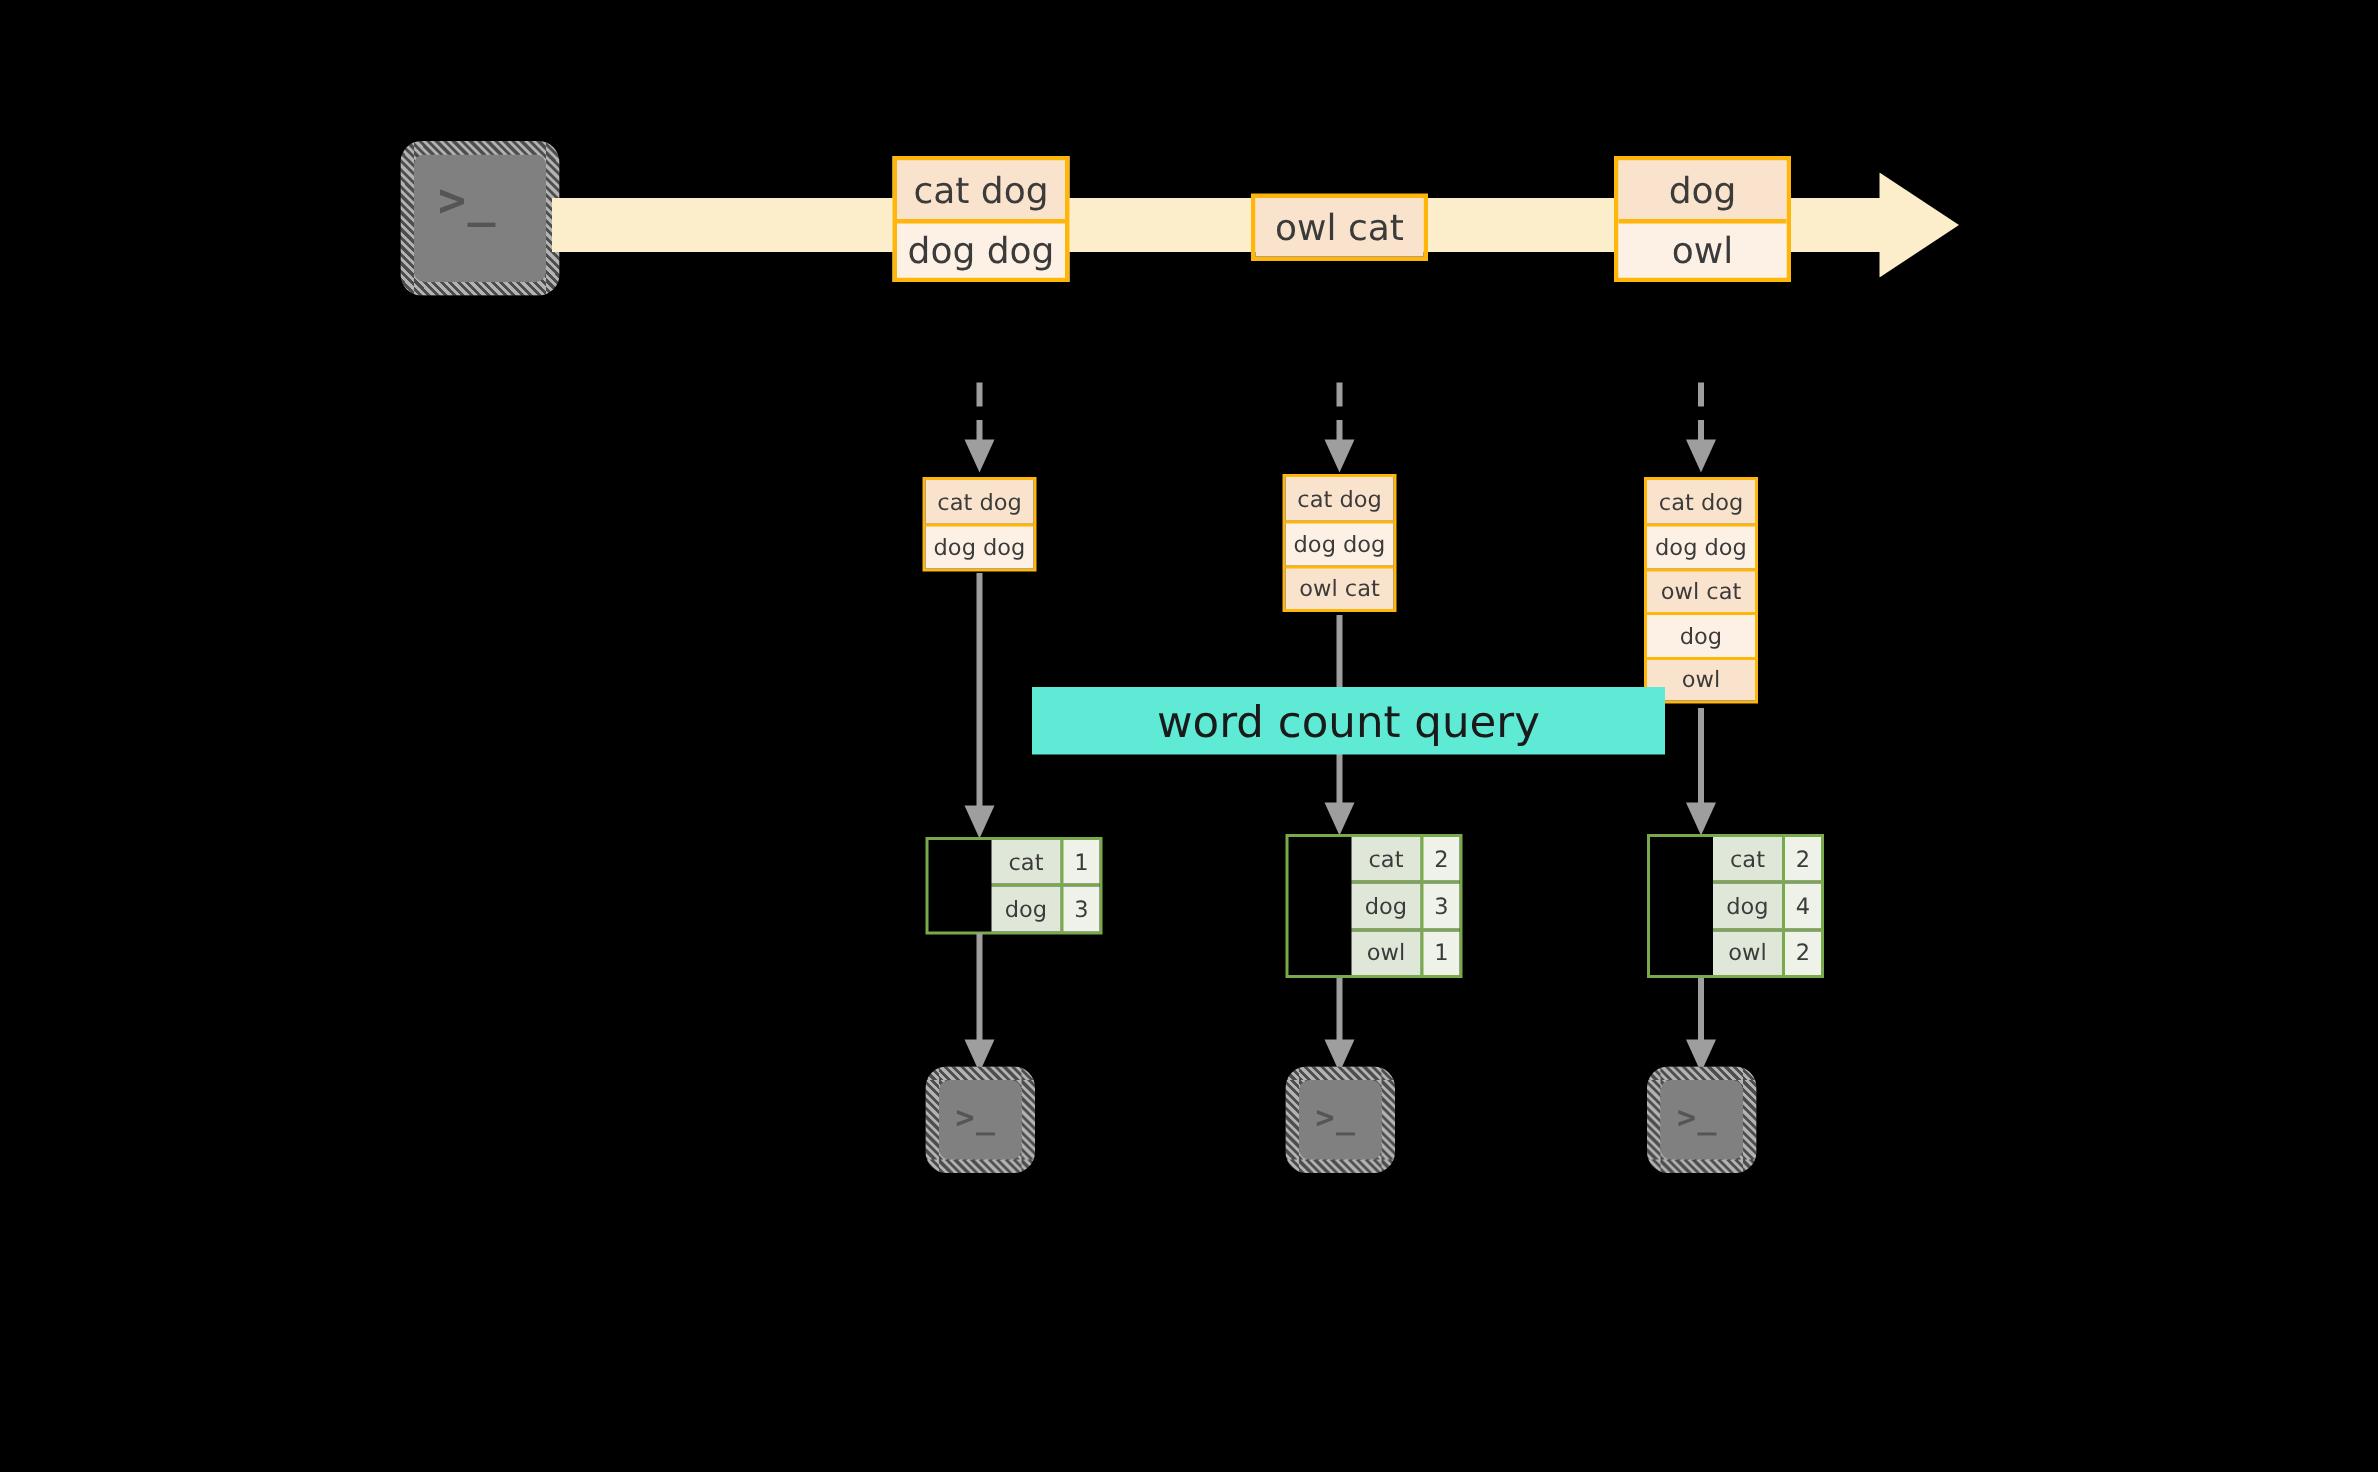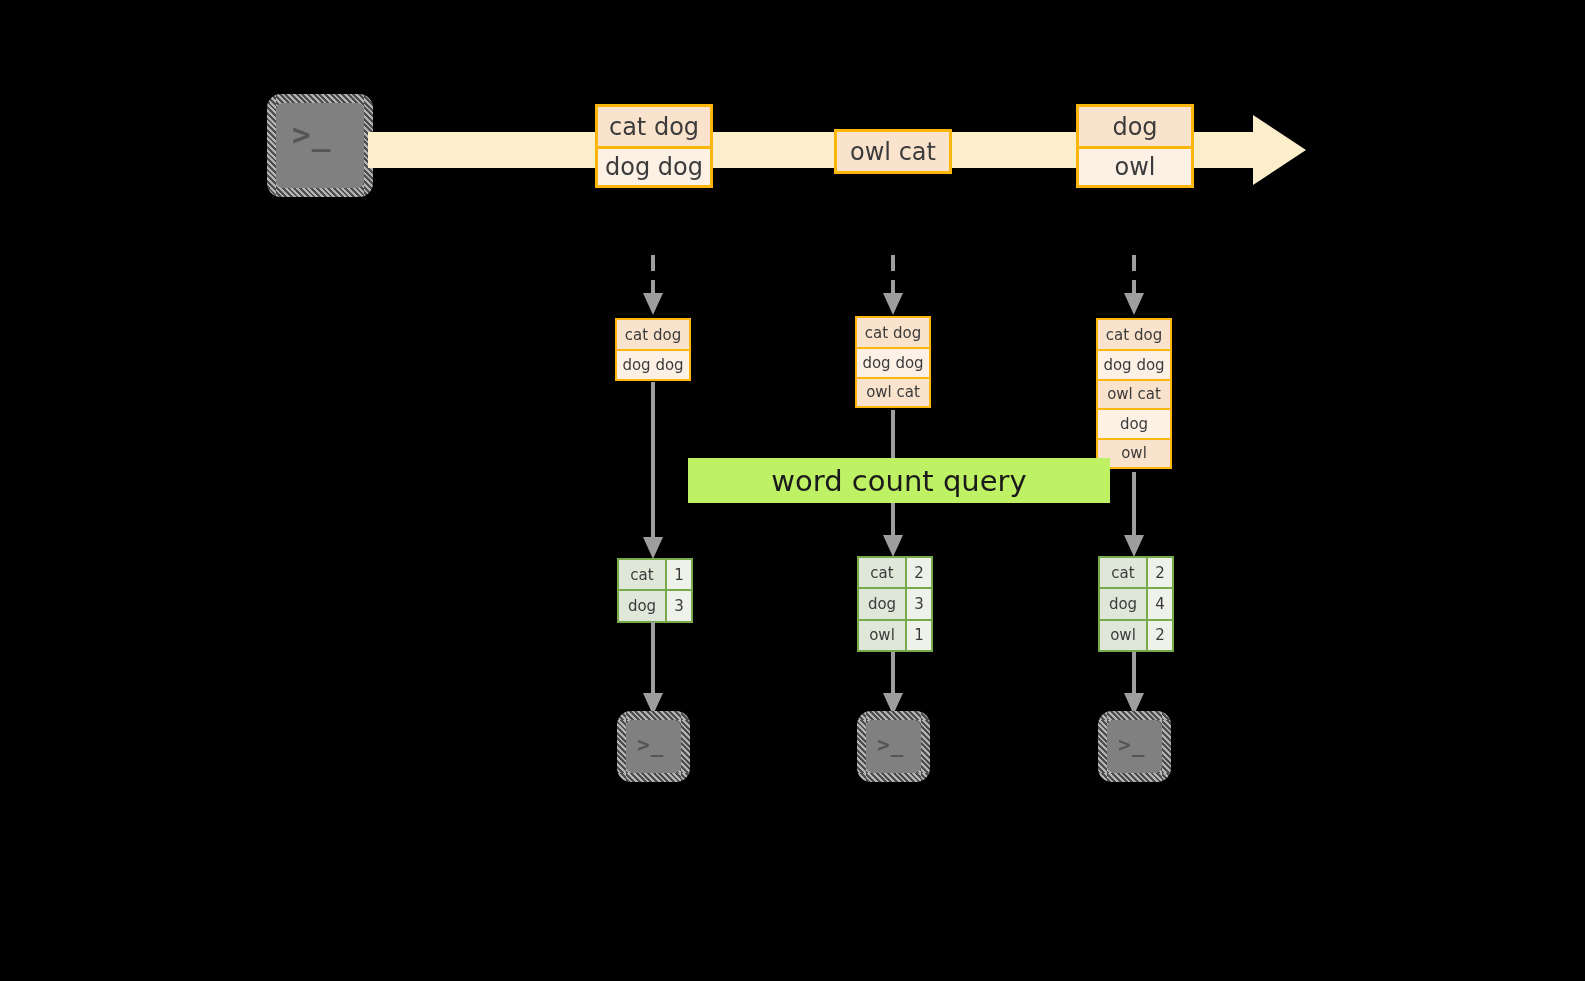--- a/index.html
+++ b/index.html
@@ -104,20 +104,21 @@
   .stack .row.dark  { background: #fae3cd; }
   .stack .row.light { background: #fdf1e6; }
   .stack .row + .row { border-top: 2px solid #ffb60a; }
 
   
   .ktable {
     position: absolute;
     box-sizing: border-box;
     border: 2px solid #78a94a;
     border-collapse: collapse;
+    padding-left: 42px;
   }
   .ktable .trow { display: flex; }
   .ktable .trow + .trow { border-top: 2px solid #78a94a; }
   .ktable .c-key,
   .ktable .c-val {
     box-sizing: border-box;
     height: 29.4px;
     display: flex;
     align-items: center;
     justify-content: center;
@@ -133,21 +134,21 @@
   }
   .conn svg { display: block; overflow: visible; }
 
   
   .band {
     position: absolute;
     left: 688px;
     top: 458px;
     width: 422px;
     height: 45px;
-    background: #bef264;
+    background: #5eead4;
     display: flex;
     align-items: center;
     justify-content: center;
   }
   .band span {
     font-size: 29px;
     color: #1a1a1a;
     white-space: nowrap;
   }
 </style>

